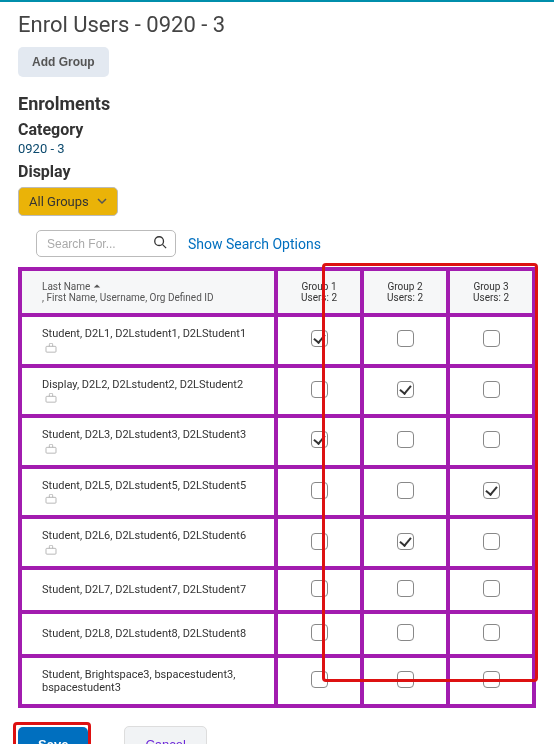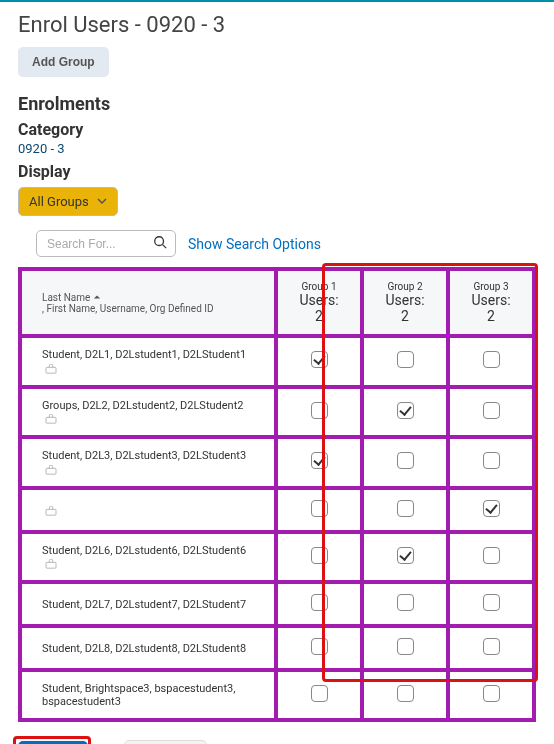--- a/index.html
+++ b/index.html
@@ -43,21 +43,21 @@
     border: 1px solid #ddd; margin-bottom: 18px;
   }
   table.grid th, table.grid td { border: 4px solid #a21caf; padding: 10px 20px; vertical-align: middle; }
   table.grid thead th { background: #f6f7f8; font-size: 10px; font-weight: 400; color: #555; text-align: center; }
   th.name-header { text-align: left; font-size: 11px; padding-left: 14px; position: relative; }
   .name-header-inner { display: flex; align-items: center; flex-wrap: wrap; }
   .name-header-sorted { display: inline-flex; align-items: center; }
   .name-header-sorted svg { margin-left: 3px; }
   .col-group { width: 86px; }
   .group-h-title { font-size: 10px; color: #333; }
-  .group-h-sub { font-size: 14px; color: #333; }
+  .group-h-sub { font-size: 10px; color: #333; }
   td.name-cell { font-size: 11px; color: #333; padding-left: 14px; }
   td.chk-cell { text-align: center; }
   .checkbox {
     display: inline-block; width: 17px; height: 17px; border: 1.5px solid #888;
     border-radius: 4px; background: #fff; position: relative; cursor: pointer;
   }
   .checkbox.checked::after {
     content: ""; position: absolute; left: 4px; top: 1px;
     width: 5px; height: 9px; border: solid #333;
     border-width: 0 2px 2px 0; transform: rotate(40deg);
@@ -161,39 +161,39 @@
           <tr>
             <td class="name-cell"><span class="name-cell-content">Student, D2L1, D2Lstudent1, D2LStudent1</span> <span class="user-icon"><svg width="12" height="10" viewBox="0 0 14 12">
                   <rect x="1" y="4" width="12" height="7" rx="1" fill="none" stroke="#aaa" stroke-width="1"></rect>
                   <path d="M5 4 V2 a2 2 0 0 1 4 0 V4" fill="none" stroke="#aaa" stroke-width="1"></path>
                 </svg></span></td>
             <td class="chk-cell"><span class="checkbox checked"></span></td>
             <td class="chk-cell"><span class="checkbox"></span></td>
             <td class="chk-cell"><span class="checkbox"></span></td>
           </tr>
           <tr>
-            <td class="name-cell"><span class="name-cell-content">Groups, D2L2, D2Lstudent2, D2LStudent2</span> <span class="user-icon"><svg width="12" height="10" viewBox="0 0 14 12">
+            <td class="name-cell"><span class="name-cell-content">Display, D2L2, D2Lstudent2, D2LStudent2</span> <span class="user-icon"><svg width="12" height="10" viewBox="0 0 14 12">
                   <rect x="1" y="4" width="12" height="7" rx="1" fill="none" stroke="#aaa" stroke-width="1"></rect>
                   <path d="M5 4 V2 a2 2 0 0 1 4 0 V4" fill="none" stroke="#aaa" stroke-width="1"></path>
                 </svg></span></td>
             <td class="chk-cell"><span class="checkbox"></span></td>
             <td class="chk-cell"><span class="checkbox checked"></span></td>
             <td class="chk-cell"><span class="checkbox"></span></td>
           </tr>
           <tr>
             <td class="name-cell"><span class="name-cell-content">Student, D2L3, D2Lstudent3, D2LStudent3</span> <span class="user-icon"><svg width="12" height="10" viewBox="0 0 14 12">
                   <rect x="1" y="4" width="12" height="7" rx="1" fill="none" stroke="#aaa" stroke-width="1"></rect>
                   <path d="M5 4 V2 a2 2 0 0 1 4 0 V4" fill="none" stroke="#aaa" stroke-width="1"></path>
                 </svg></span></td>
             <td class="chk-cell"><span class="checkbox checked"></span></td>
             <td class="chk-cell"><span class="checkbox"></span></td>
             <td class="chk-cell"><span class="checkbox"></span></td>
           </tr>
           <tr>
-            <td class="name-cell"> <span class="user-icon"><svg width="12" height="10" viewBox="0 0 14 12">
+            <td class="name-cell"><span class="name-cell-content">Student, D2L5, D2Lstudent5, D2LStudent5</span> <span class="user-icon"><svg width="12" height="10" viewBox="0 0 14 12">
                   <rect x="1" y="4" width="12" height="7" rx="1" fill="none" stroke="#aaa" stroke-width="1"></rect>
                   <path d="M5 4 V2 a2 2 0 0 1 4 0 V4" fill="none" stroke="#aaa" stroke-width="1"></path>
                 </svg></span></td>
             <td class="chk-cell"><span class="checkbox"></span></td>
             <td class="chk-cell"><span class="checkbox"></span></td>
             <td class="chk-cell"><span class="checkbox checked"></span></td>
           </tr>
           <tr>
             <td class="name-cell"><span class="name-cell-content">Student, D2L6, D2Lstudent6, D2LStudent6</span> <span class="user-icon"><svg width="12" height="10" viewBox="0 0 14 12">
                   <rect x="1" y="4" width="12" height="7" rx="1" fill="none" stroke="#aaa" stroke-width="1"></rect>

